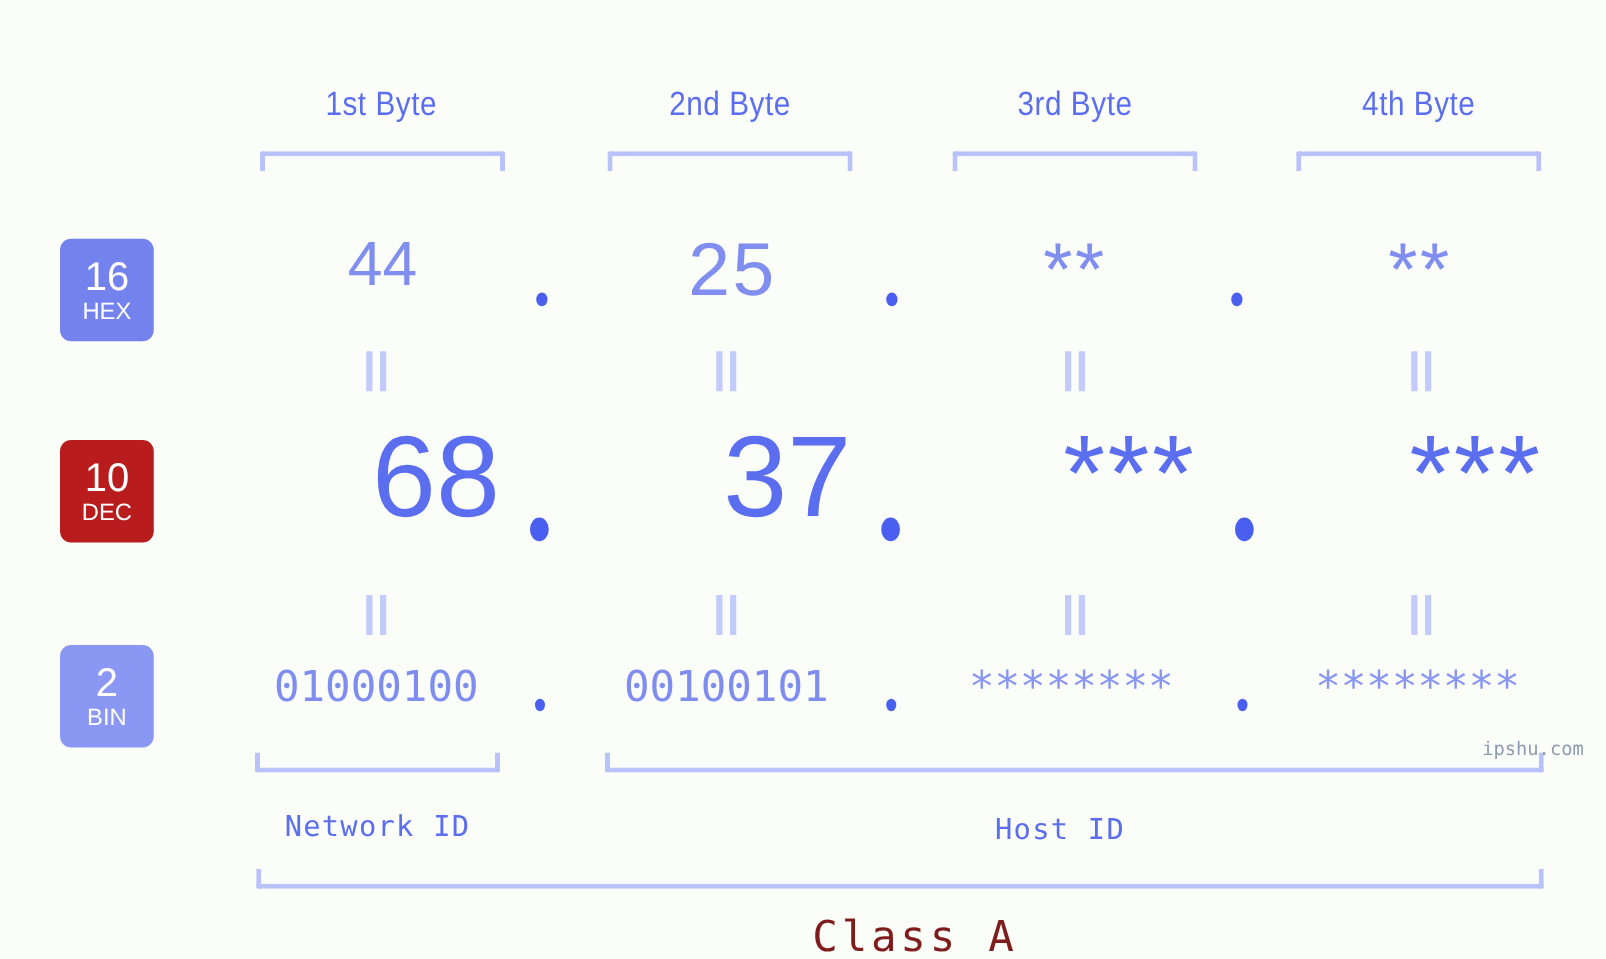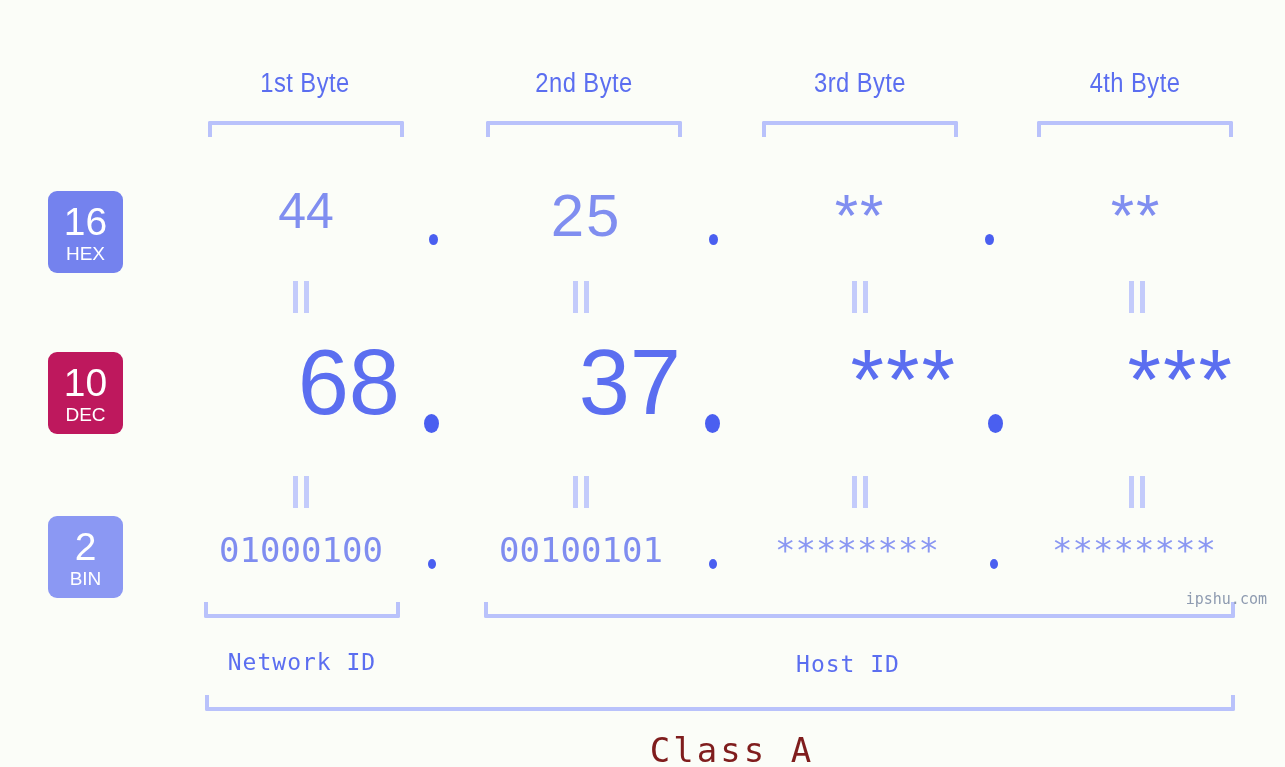--- a/index.html
+++ b/index.html
@@ -60,21 +60,21 @@
     width: 75px;
     border-radius: 9px;
     color: #ffffff;
     display: flex;
     flex-direction: column;
     align-items: center;
     justify-content: center;
     line-height: 1;
   }
   .badge .num {
-    font-size: 39px;
+    font-size: 32px;
     font-weight: 400;
     letter-spacing: 0px;
   }
   .badge .sub {
     font-size: 19px;
     font-weight: 400;
     margin-top: 3px;
     letter-spacing: 0px;
   }
 
@@ -195,21 +195,21 @@
   <div class="bracket-top" style="left:208px; top:85px; width:196px;"></div>
   <div class="bracket-top" style="left:486px; top:85px; width:196px;"></div>
   <div class="bracket-top" style="left:762px; top:85px; width:196px;"></div>
   <div class="bracket-top" style="left:1037px; top:85px; width:196px;"></div>
 
   <div class="badge" style="top:155px; height:82px; background:#7482ee;">
     <span class="num">16</span>
     <span class="sub">HEX</span>
   </div>
 
-  <div class="badge" style="top:316px; height:82px; background:#be185d;">
+  <div class="badge" style="top:316px; height:82px; background:#b91c1c;">
     <span class="num">10</span>
     <span class="sub">DEC</span>
   </div>
 
   <div class="badge" style="top:480px; height:82px; background:#8b98f3;">
     <span class="num">2</span>
     <span class="sub">BIN</span>
   </div>
 
   <div class="hex-row">

